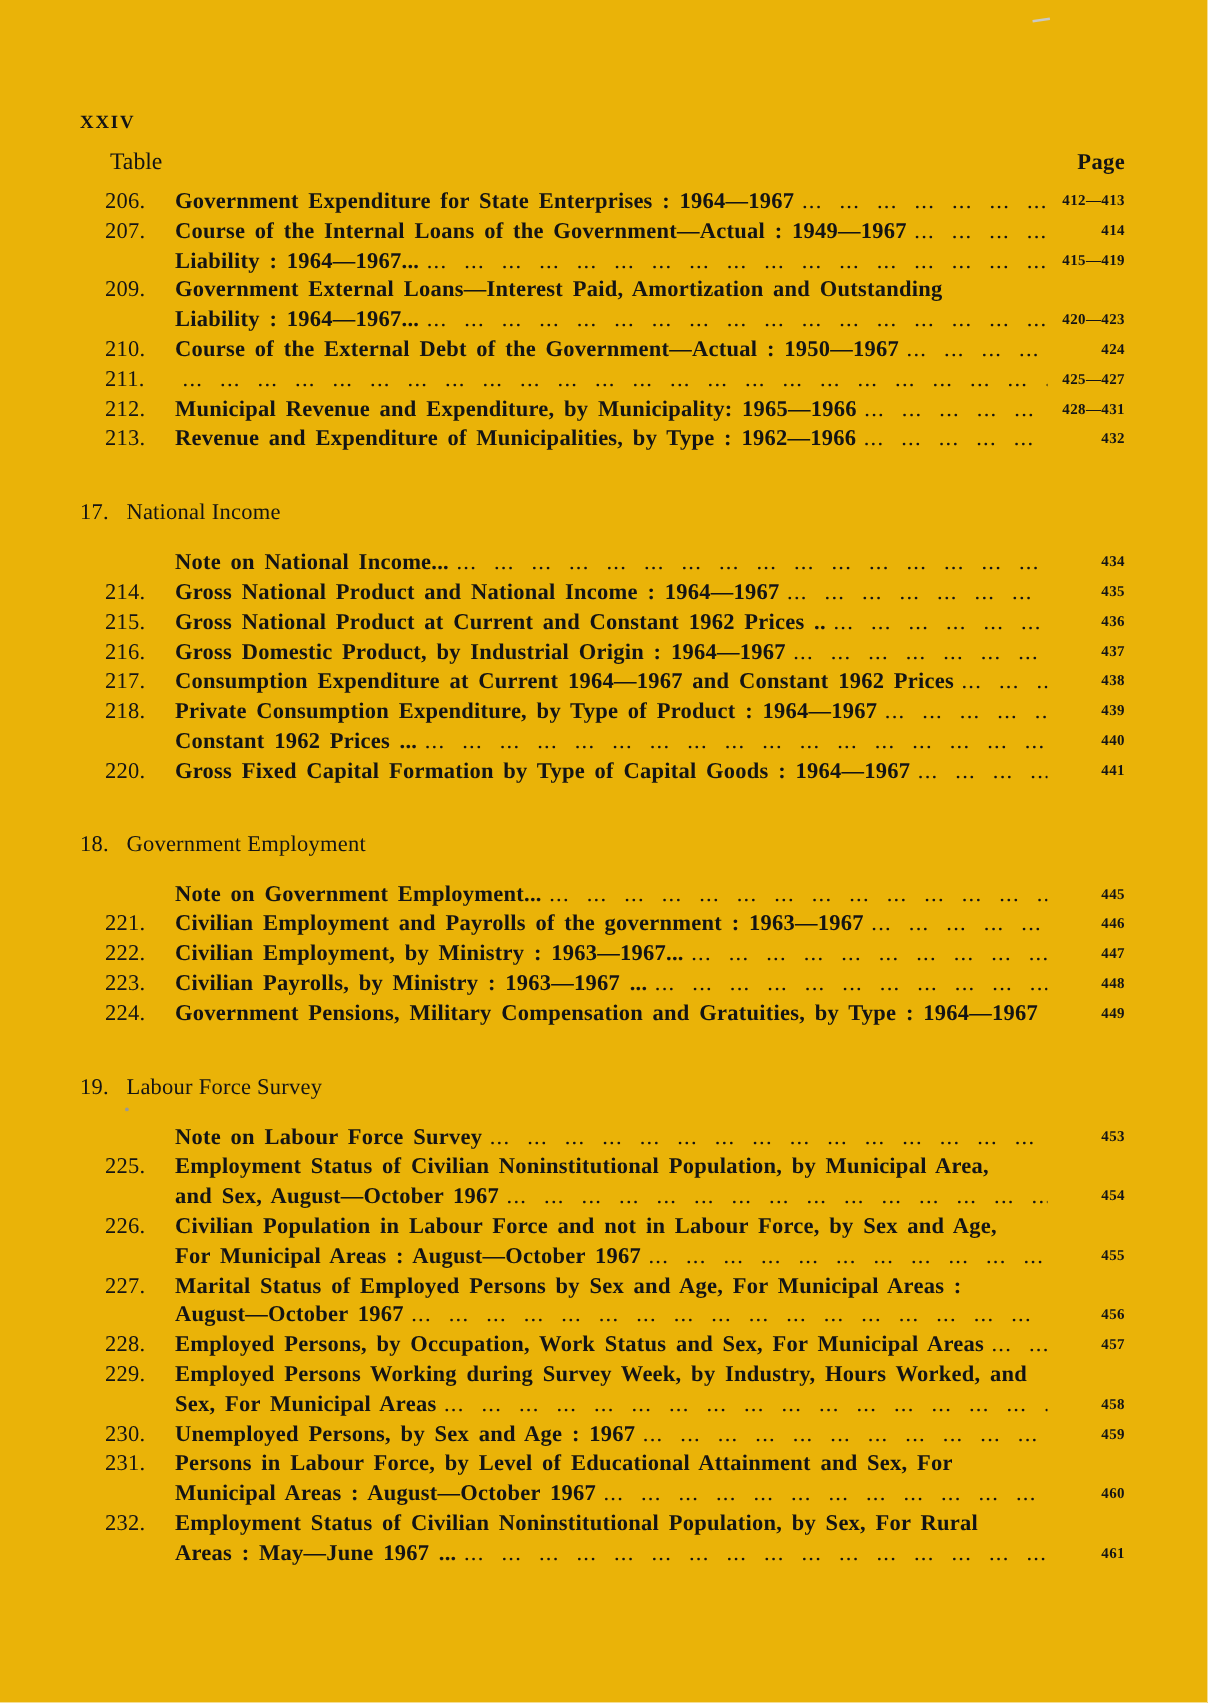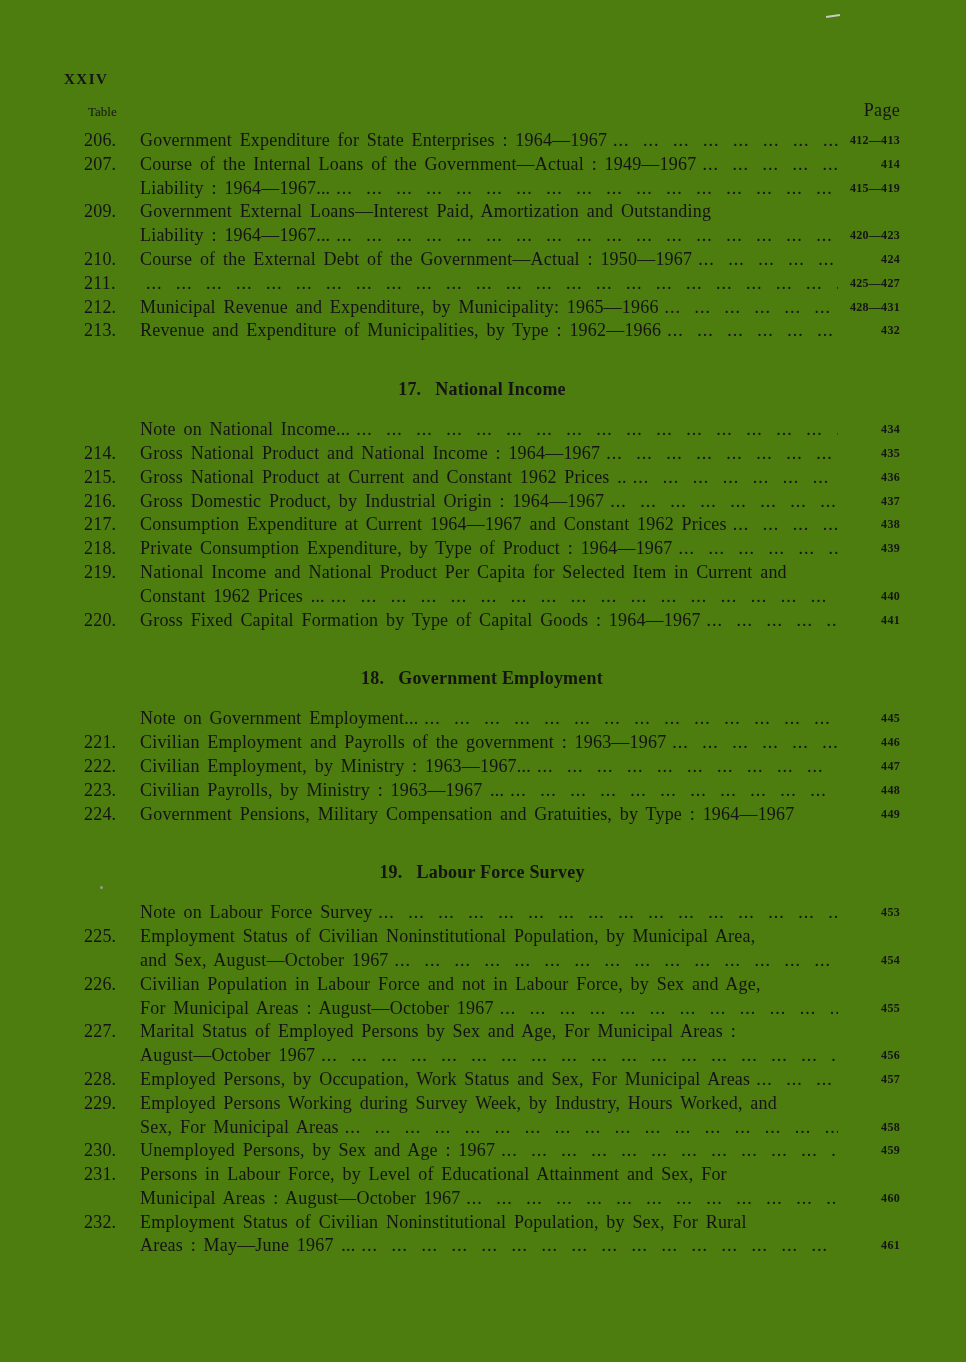--- a/index.html
+++ b/index.html
@@ -5,52 +5,52 @@
   html, body {
     margin: 0;
     padding: 0;
     background: #ffffff;
   }
   .page {
     position: relative;
     width: 966px;
     min-height: 1362px;
     box-sizing: border-box;
-    background: #4d7c0f;
+    background: #eab308;
     color: #141414;
     font-family: "Liberation Serif", "DejaVu Serif", serif;
-    padding: 71px 66px 40px 64px;
+    padding: 90px 66px 40px 64px;
     overflow: hidden;
   }
   .folio {
     font-size: 15px;
     font-weight: bold;
     letter-spacing: 1.5px;
     line-height: 16px;
   }
   .toc-header {
     display: flex;
     justify-content: space-between;
     align-items: baseline;
     margin: 13px 0 8px 0;
   }
   .table-label {
     margin-left: 24px;
-    font-size: 13px;
+    font-size: 19px;
   }
   .page-label {
-    font-weight: normal;
+    font-weight: bold;
     font-size: 18px;
     letter-spacing: 0.3px;
     text-align: center;
   }
   .toc-section { margin: 0; }
   .section-heading {
-    text-align: center;
-    font-weight: bold;
+    text-align: left;
+    font-weight: normal;
     font-size: 18px;
     letter-spacing: 0.2px;
     margin: 34px 0 17px 0;
     line-height: 24px;
   }
   .section-heading .h-num { margin-right: 14px; }
   .toc-row {
     display: flex;
     align-items: flex-end;
     font-size: 18px;
@@ -62,20 +62,21 @@
     width: 76px;
     box-sizing: border-box;
     padding-left: 20px;
     letter-spacing: 0.2px;
   }
   .title {
     flex: 0 1 auto;
     white-space: nowrap;
     word-spacing: 3px;
     letter-spacing: 0.2px;
+    font-weight: bold;
   }
   .dots {
     flex: 1 1 0;
     min-width: 0;
     overflow: hidden;
     white-space: nowrap;
     word-spacing: 8px;
     padding-left: 6px;
     letter-spacing: 1px;
   }
@@ -230,26 +231,20 @@
     <span class="pageno">438</span>
   </div>
 
   <div class="toc-row">
     <span class="num">218.</span>
     <span class="title">Private Consumption Expenditure, by Type of Product : 1964—1967</span>
     <span class="dots">... ... ... ... ... ... ... ... ... ... ... ... ... ... ... ... ... ... ... ... ... ... ... ... ... ... ... ... ... ... ... ... ... ... ... ... ... ... ... ... </span>
     <span class="pageno">439</span>
   </div>
 
-  <div class="toc-row">
-    <span class="num">219.</span>
-    <span class="title">National Income and National Product Per Capita for Selected Item in Current and</span>
-    <span class="dots"></span>
-    <span class="pageno empty"></span>
-  </div>
 
   <div class="toc-row">
     <span class="num"></span>
     <span class="title">Constant 1962 Prices ...</span>
     <span class="dots">... ... ... ... ... ... ... ... ... ... ... ... ... ... ... ... ... ... ... ... ... ... ... ... ... ... ... ... ... ... ... ... ... ... ... ... ... ... ... ... </span>
     <span class="pageno">440</span>
   </div>
 
   <div class="toc-row">
     <span class="num">220.</span>

